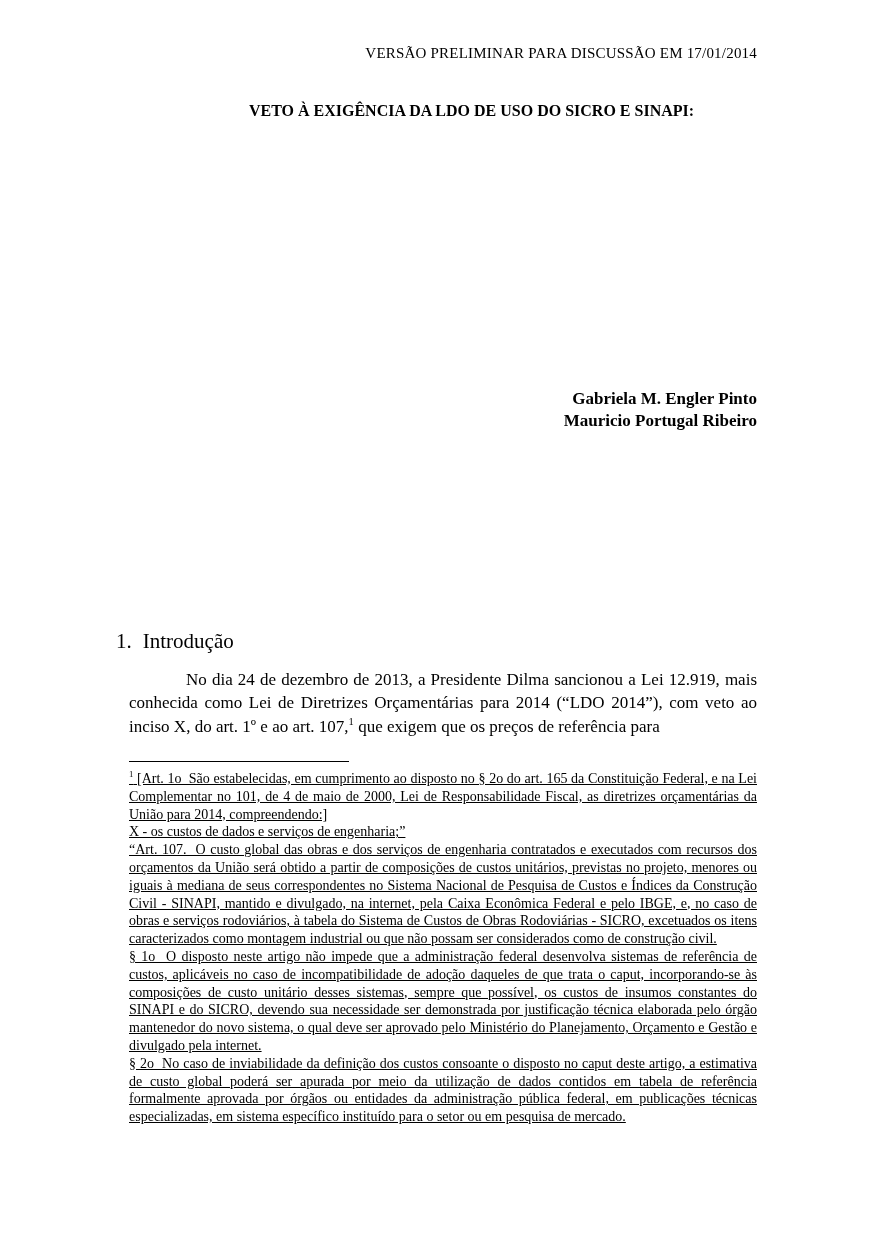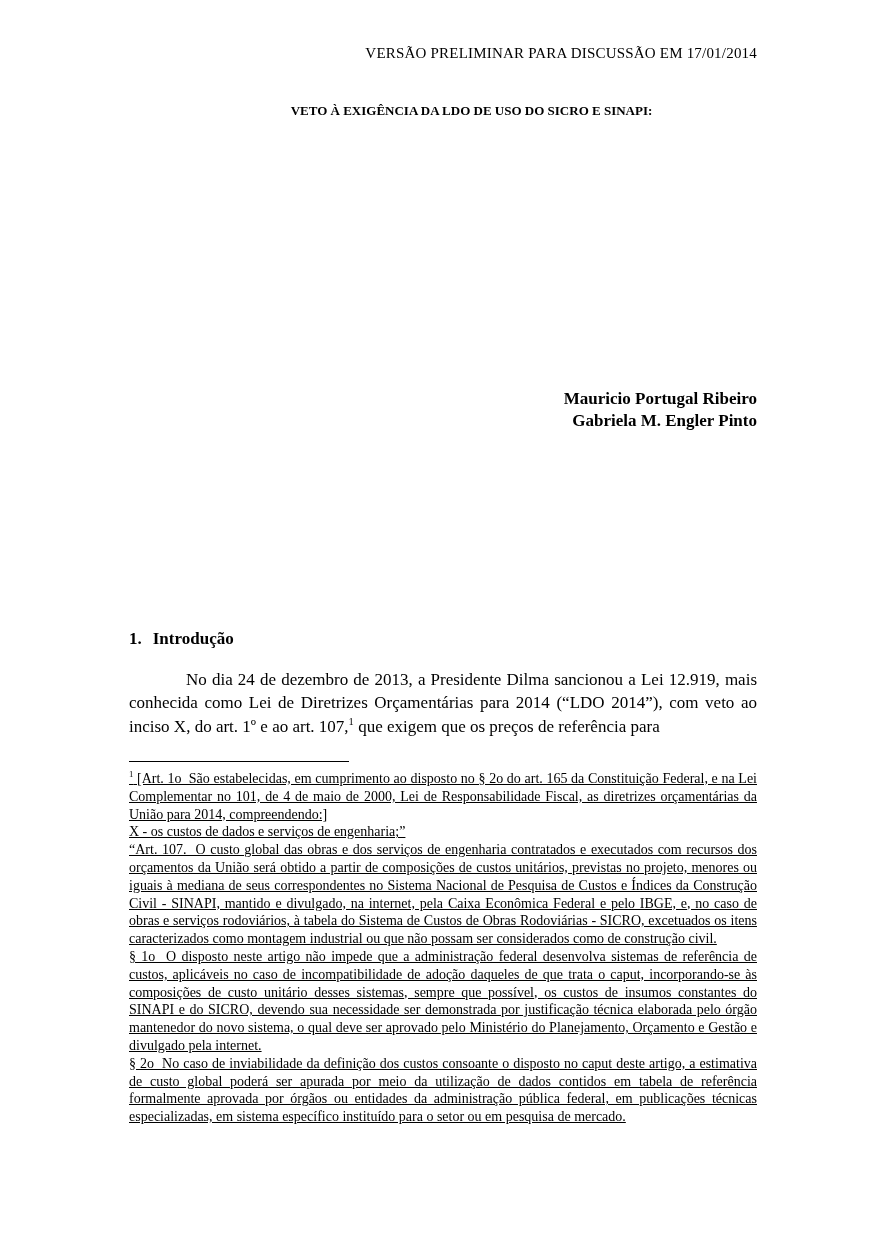--- a/index.html
+++ b/index.html
@@ -21,41 +21,41 @@
     font-size: 15px;
     letter-spacing: 0.2px;
     white-space: nowrap;
   }
   .title {
     position: absolute;
     top: 97px;
     left: 129px;
     width: 628px;
     font-weight: 700;
-    font-size: 13px;
+    font-size: 16px;
     line-height: 28px;
     text-align: center;
   }
   .title-line1 { text-indent: 57px; }
   .authors {
     position: absolute;
     top: 388px;
     left: 129px;
     width: 628px;
     text-align: right;
     font-weight: 700;
     font-size: 17px;
     line-height: 21.5px;
   }
   .section-heading {
     position: absolute;
     top: 629px;
-    left: 129px;
-    font-weight: 700;
-    font-size: 17px;
+    left: 116px;
+    font-weight: 400;
+    font-size: 21px;
   }
   .sec-num { margin-right: 11px; }
   .body-para {
     position: absolute;
     top: 668px;
     left: 129px;
     width: 628px;
     margin: 0;
     font-size: 17px;
     line-height: 23.4px;
@@ -92,22 +92,22 @@
 
 <div class="page">
 
   <div class="header">VERSÃO PRELIMINAR PARA DISCUSSÃO EM 17/01/2014</div>
 
   <div class="title">
     <div class="title-line1">VETO À EXIGÊNCIA DA LDO DE USO DO SICRO E SINAPI:</div>
   </div>
 
   <div class="authors">
+    <div>Gabriela M. Engler Pinto</div>
     <div>Mauricio Portugal Ribeiro</div>
-    <div>Gabriela M. Engler Pinto</div>
   </div>
 
   <div class="section-heading">
     <span class="sec-num">1.</span><span class="sec-label">Introdução</span>
   </div>
 
   <p class="body-para"><span>No dia 24 de dezembro de 2013, a Presidente Dilma sancionou a Lei 12.919, mais conhecida como Lei de Diretrizes Orçamentárias para 2014 (“LDO 2014”), com veto ao inciso X, do art. 1º e ao art. 107,</span><sup class="fn-ref-sup">1</sup><span> que exigem que os preços de referência para</span></p>
 
   <div class="footnote">
     <div class="fn-rule"></div>

